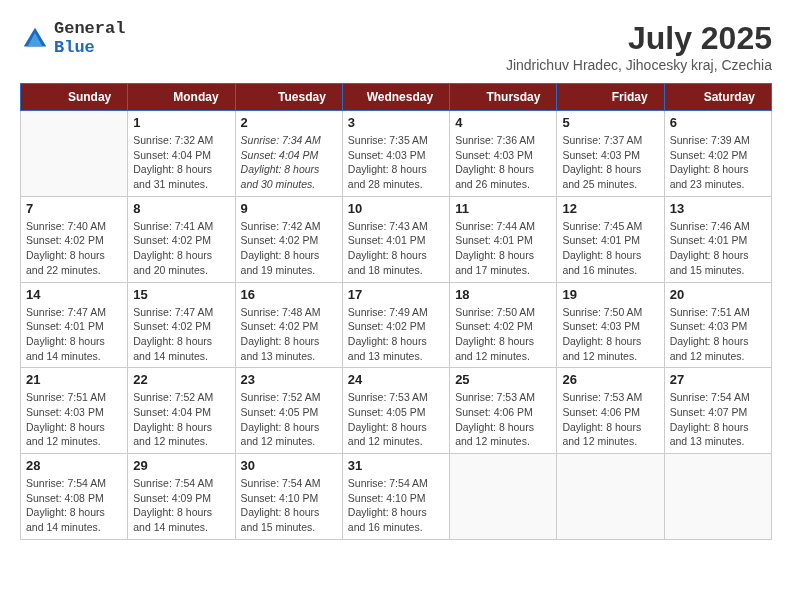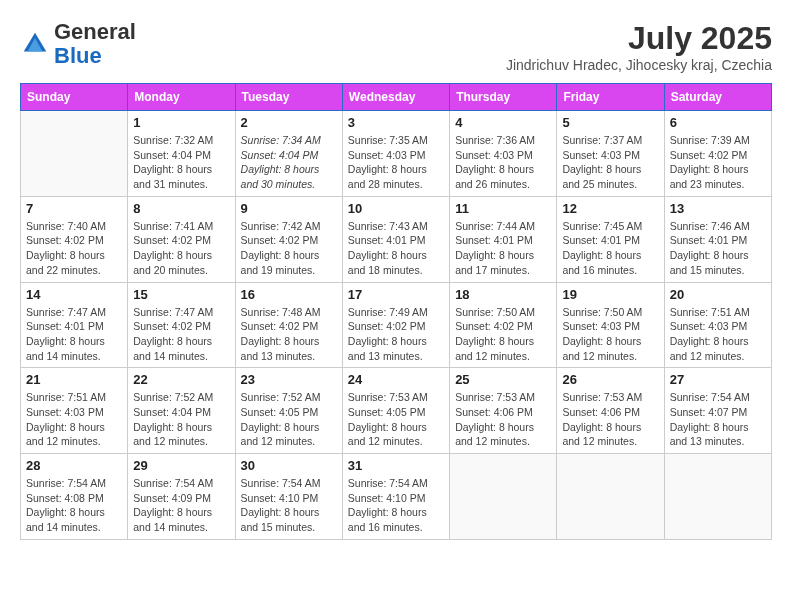--- a/index.html
+++ b/index.html
@@ -16,23 +16,24 @@
       align-items: flex-start;
       margin-bottom: 10px;
     }
     .logo {
       display: flex;
       align-items: center;
     }
     .logo-text {
       display: flex;
       flex-direction: column;
-      font-size: 22px;
+      font-size: 17px;
       font-weight: bold;
       line-height: 1.1;
+      font-family: Liberation Mono, monospace;
     }
     .logo-general { color: #333; }
     .logo-blue { color: #1a6bbf; }
     .logo-icon {
       width: 30px;
       height: 30px;
       margin-right: 4px;
     }
     .title-block {
       text-align: right;
@@ -45,24 +46,24 @@
     .location {
       font-size: 14px;
       color: #555;
     }
     .calendar {
       width: 100%;
       border-collapse: collapse;
       font-size: 11px;
     }
     .calendar th {
-      background-color: #d946ef;
+      background-color: #7f1d1d;
       color: white;
-      text-align: left;
-      padding: 6px 6px;
+      text-align: right;
+      padding: 6px 16px;
       font-size: 12px;
       font-weight: bold;
       border: 1px solid #2a6bc5;
     }
     .calendar td {
       border: 1px solid #ccc;
       vertical-align: top;
       padding: 4px 5px;
       width: 107px;
       min-height: 80px;

